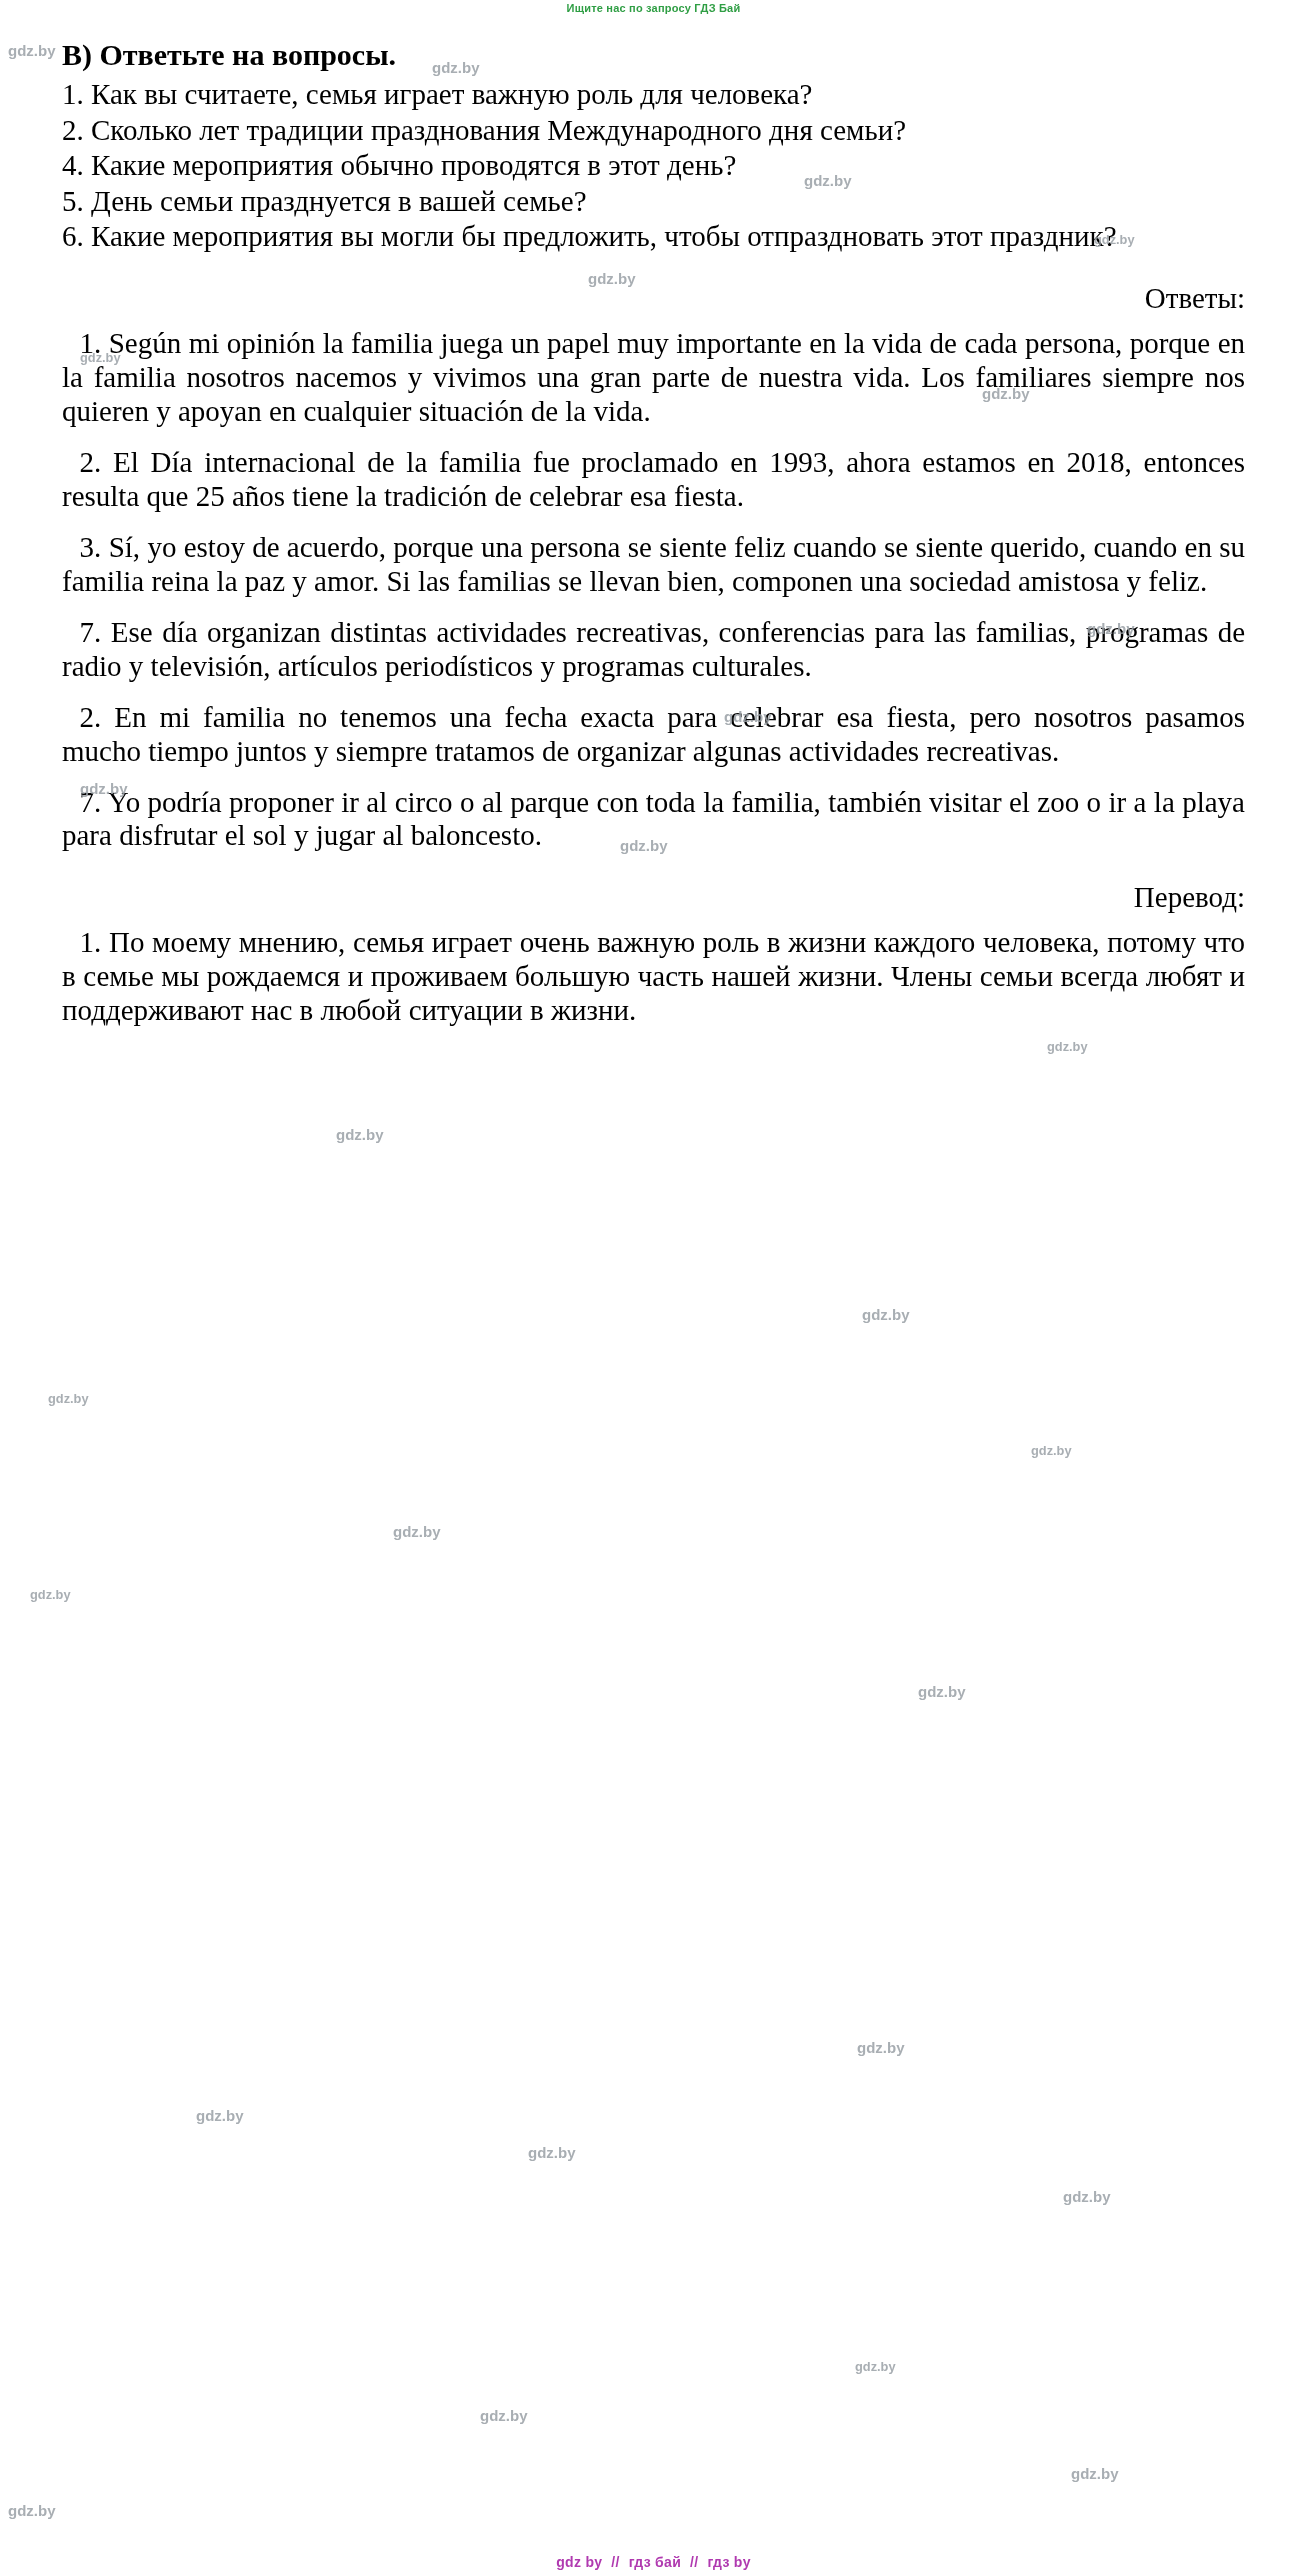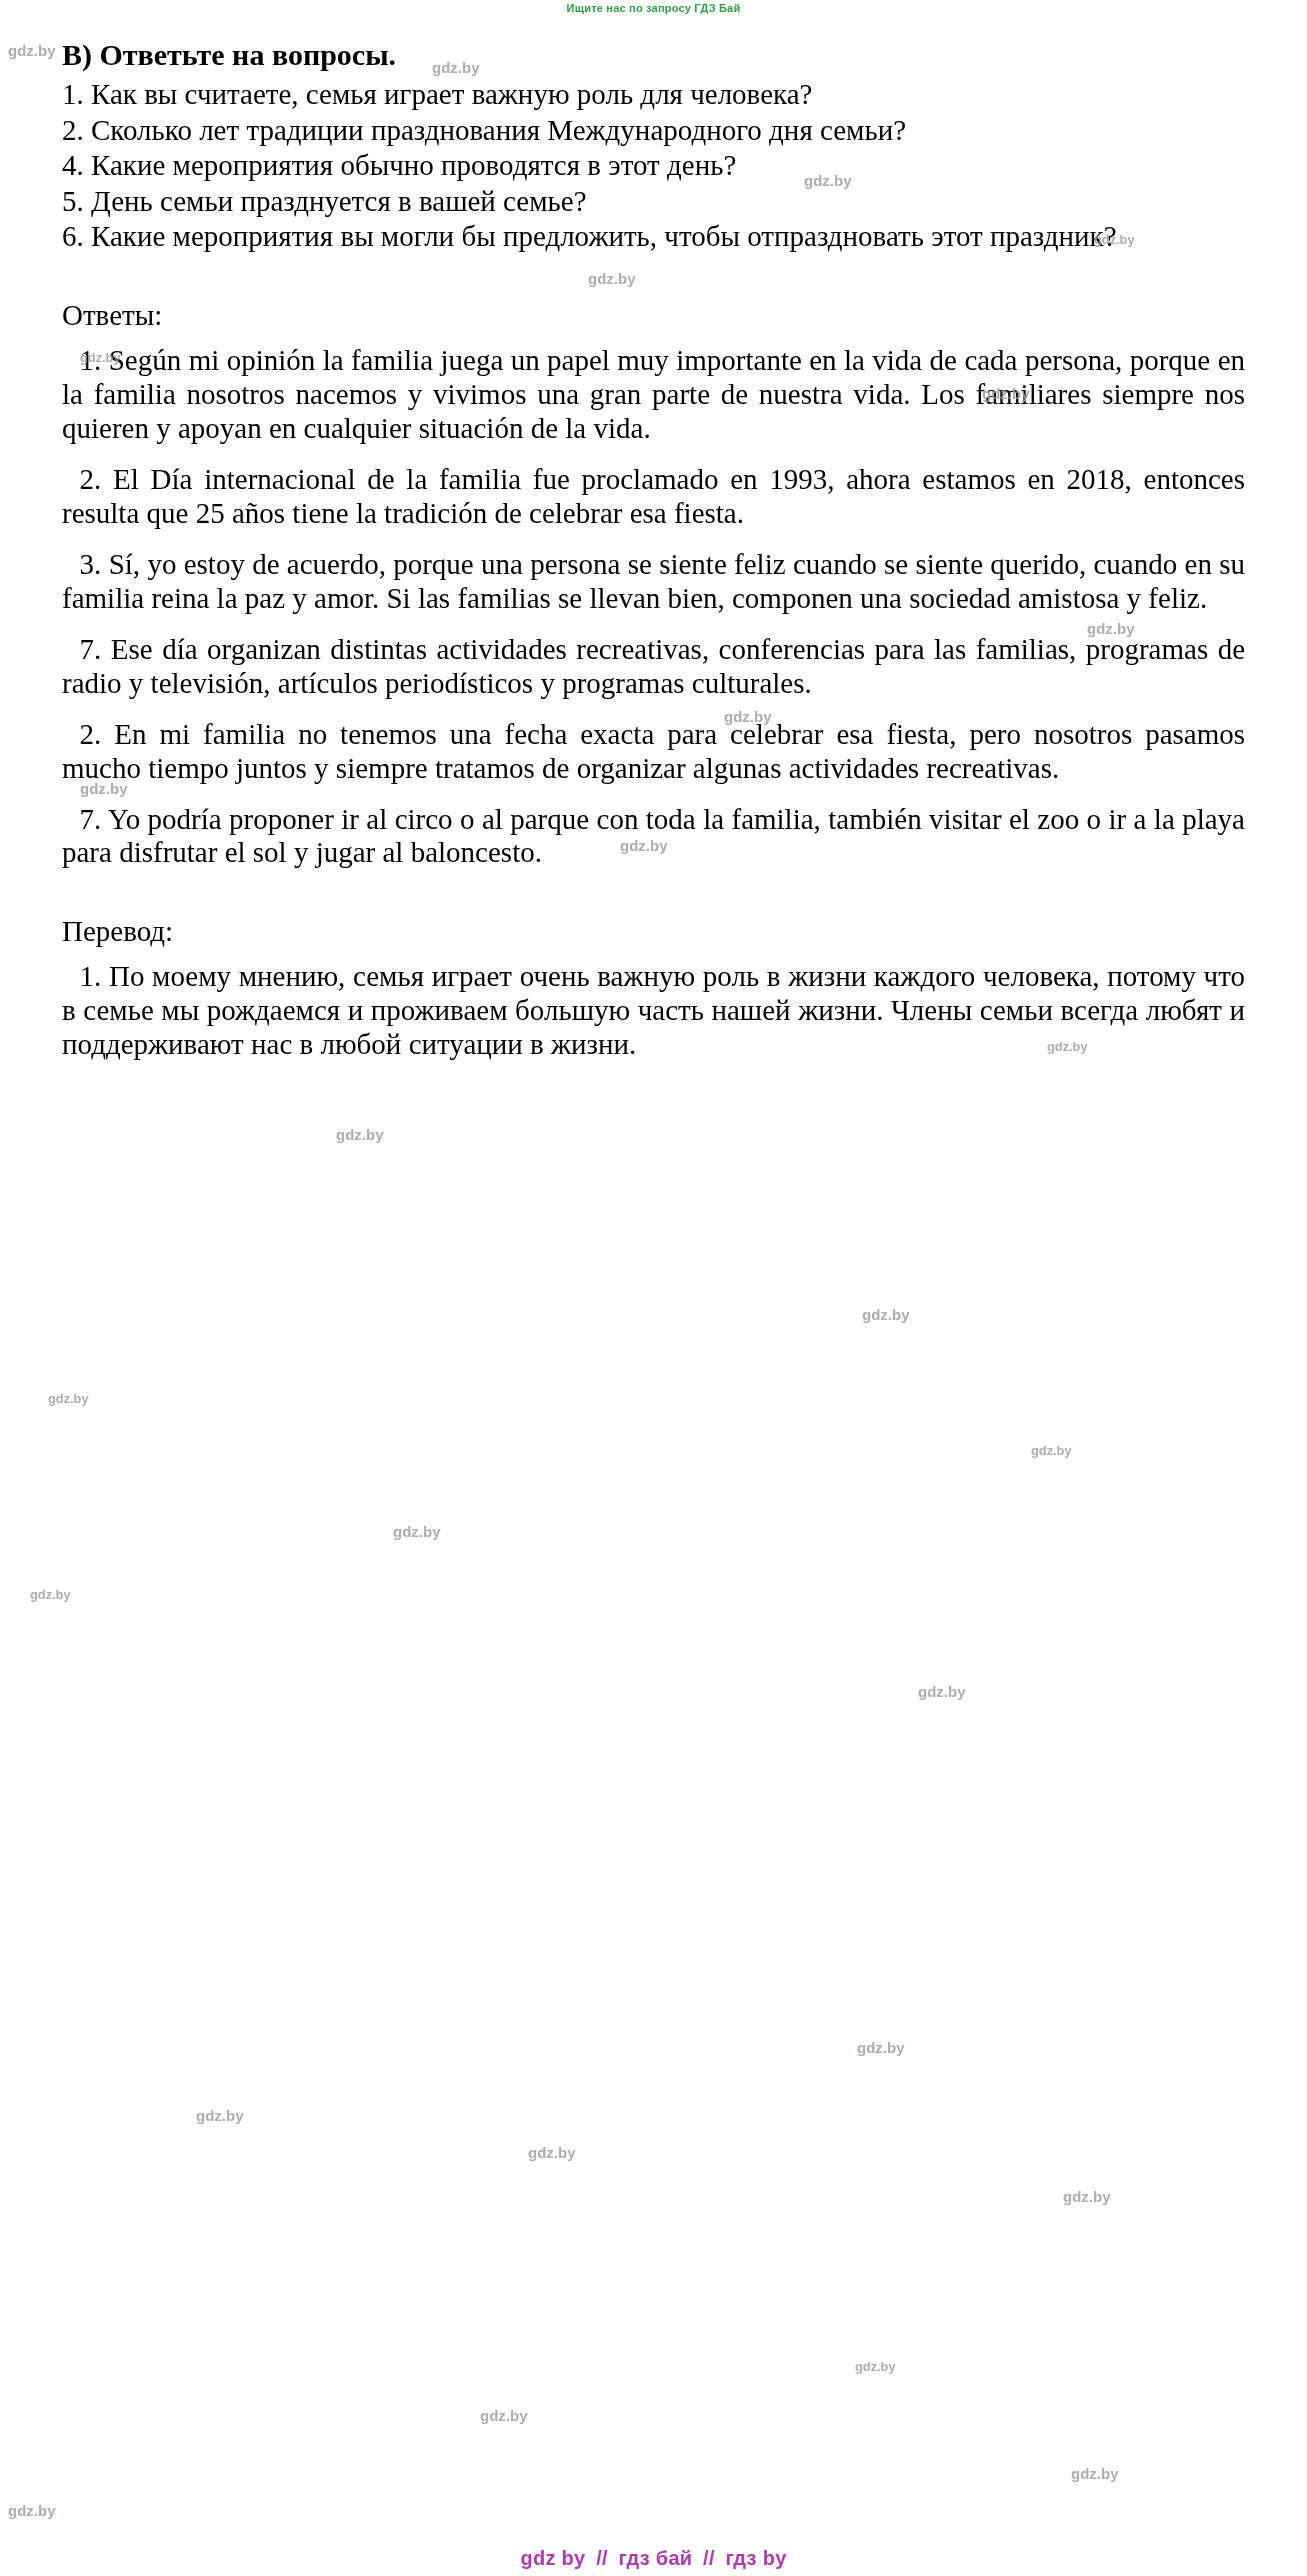--- a/index.html
+++ b/index.html
@@ -51,23 +51,23 @@
     text-align: justify;
     text-justify: inter-word;
   }
   p.q {
     text-indent: 0;
   }
   p.first-indent {
     text-indent: 17.6px;
   }
   p.lbl {
-    margin-top: 45px;
+    margin-top: 28px;
     margin-bottom: 11.2px;
-    text-align: left;
+    text-align: right;
   }
   p.block-gap {
     margin-top: 17px;
   }
   .nojust {
     text-align: left;
   }
   
   .wm {
     position: absolute;
@@ -83,21 +83,21 @@
   .wm.small {
     font-size: 12.8px;
   }
   .footer {
     position: absolute;
     bottom: 6.4px;
     left: 0;
     width: 100%;
     text-align: center;
     font-family: "Liberation Sans", sans-serif;
-    font-size: 20px;
+    font-size: 14px;
     font-weight: bold;
     color: #b03ab0;
     letter-spacing: 0.3px;
   }
   .footer .sep {
     color: #b03ab0;
     padding: 0 4.8px;
   }
 </style>
 </head>

